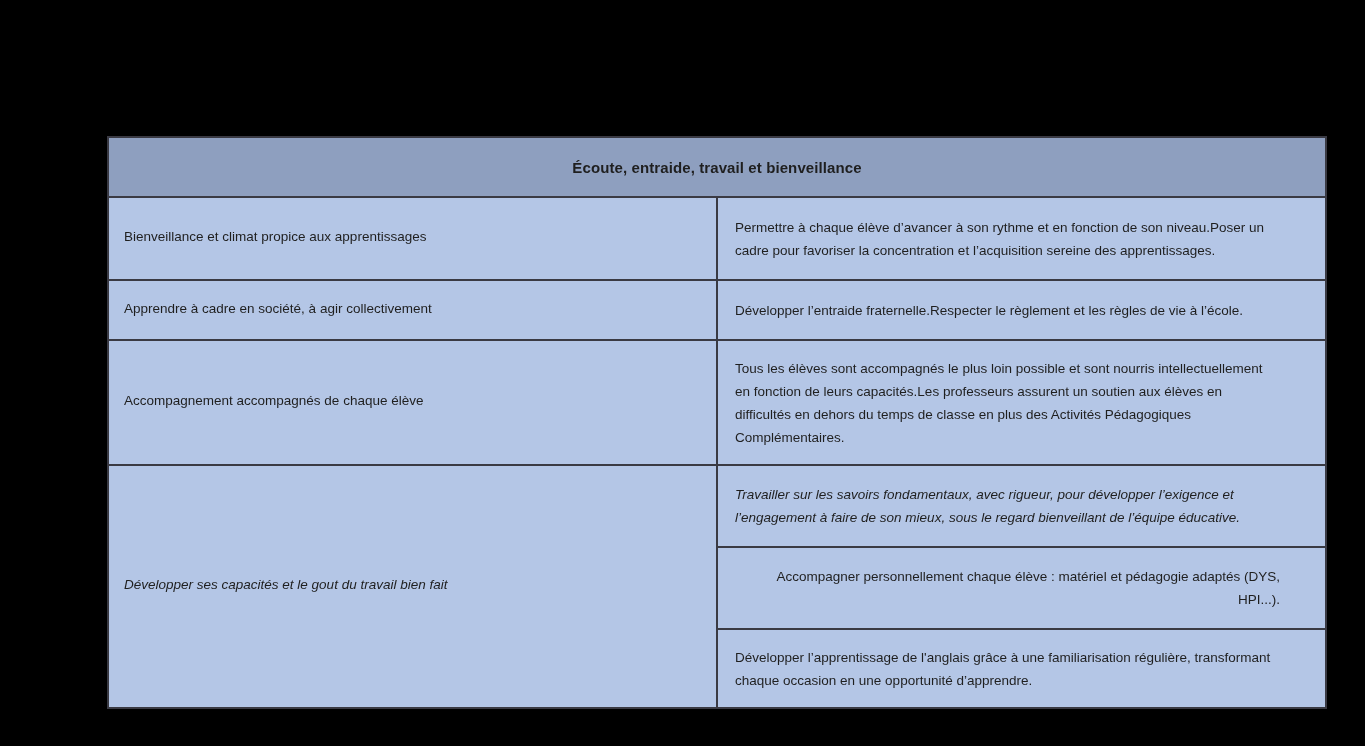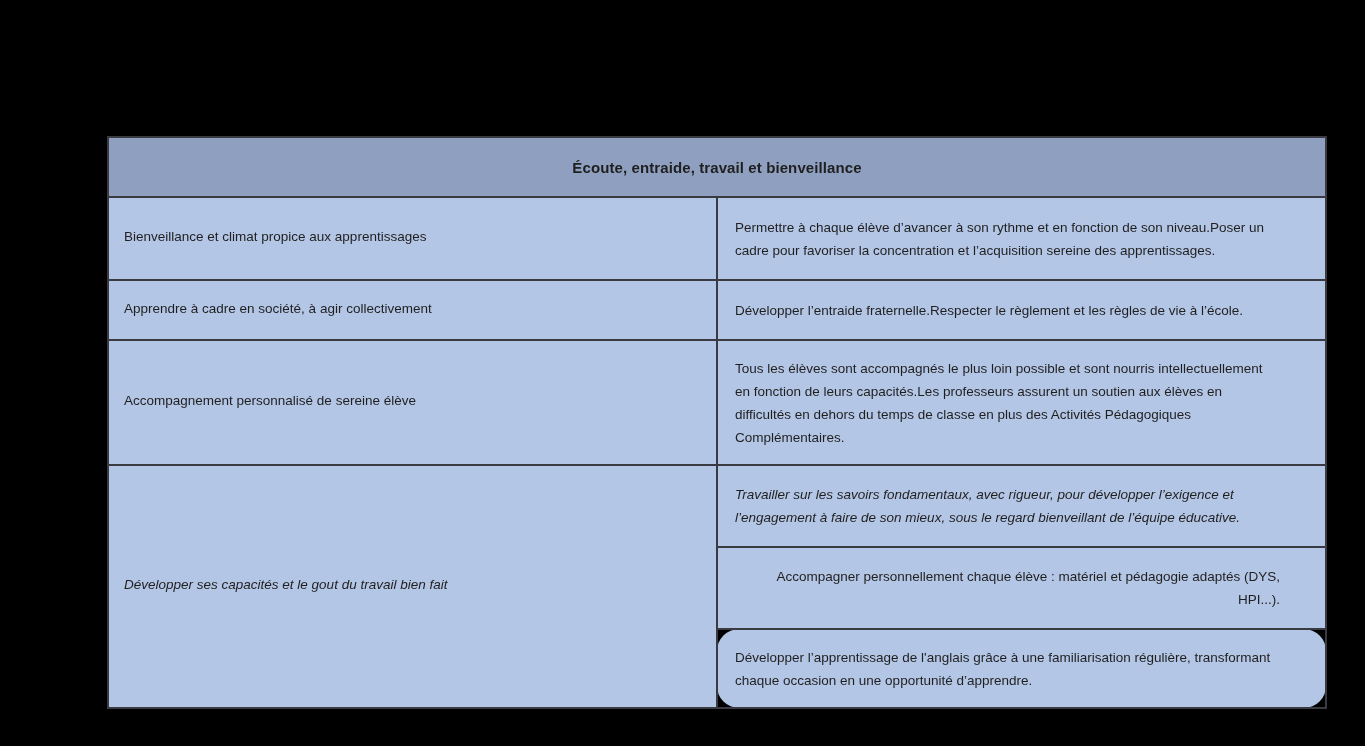--- a/index.html
+++ b/index.html
@@ -47,40 +47,40 @@
   }
   td.right-cell{
     width:605px;
     padding:10px 45px 10px 17px;
   }
   tr.row-1 td{height:83px;}
   tr.row-2 td{height:60px;}
   tr.row-3 td{height:125px;}
   tr.row-4a td{height:82px;font-style:italic;}
   tr.row-4b td{height:82px;text-align:right;}
-  tr.row-4c td{height:79px;border-radius:22px;}
+  tr.row-4c td{height:79px;}
 </style>
 </head>
 <body>
 
 <table class="doc-table">
   <tbody>
     <tr class="row-header">
       <td class="header-cell" colspan="2">Écoute, entraide, travail et bienveillance</td>
     </tr>
     <tr class="row-1">
       <td class="left-cell">Bienveillance et climat propice aux apprentissages</td>
       <td class="right-cell">Permettre à chaque élève d’avancer à son rythme et en fonction de son niveau.Poser un cadre pour favoriser la concentration et l’acquisition sereine des apprentissages.</td>
     </tr>
     <tr class="row-2">
       <td class="left-cell">Apprendre à cadre en société, à agir collectivement</td>
       <td class="right-cell">Développer l’entraide fraternelle.Respecter le règlement et les règles de vie à l’école.</td>
     </tr>
     <tr class="row-3">
-      <td class="left-cell">Accompagnement personnalisé de sereine élève</td>
+      <td class="left-cell">Accompagnement accompagnés de chaque élève</td>
       <td class="right-cell">Tous les élèves sont accompagnés le plus loin possible et sont nourris intellectuellement en fonction de leurs capacités.Les professeurs assurent un soutien aux élèves en difficultés en dehors du temps de classe en plus des Activités Pédagogiques Complémentaires.</td>
     </tr>
     <tr class="row-4a">
       <td class="left-cell" rowspan="3">Développer ses capacités et le gout du travail bien fait</td>
       <td class="right-cell">Travailler sur les savoirs fondamentaux, avec rigueur, pour développer l’exigence et l’engagement à faire de son mieux, sous le regard bienveillant de l’équipe éducative.</td>
     </tr>
     <tr class="row-4b">
       <td class="right-cell">Accompagner personnellement chaque élève : matériel et pédagogie adaptés (DYS, HPI...).</td>
     </tr>
     <tr class="row-4c">

